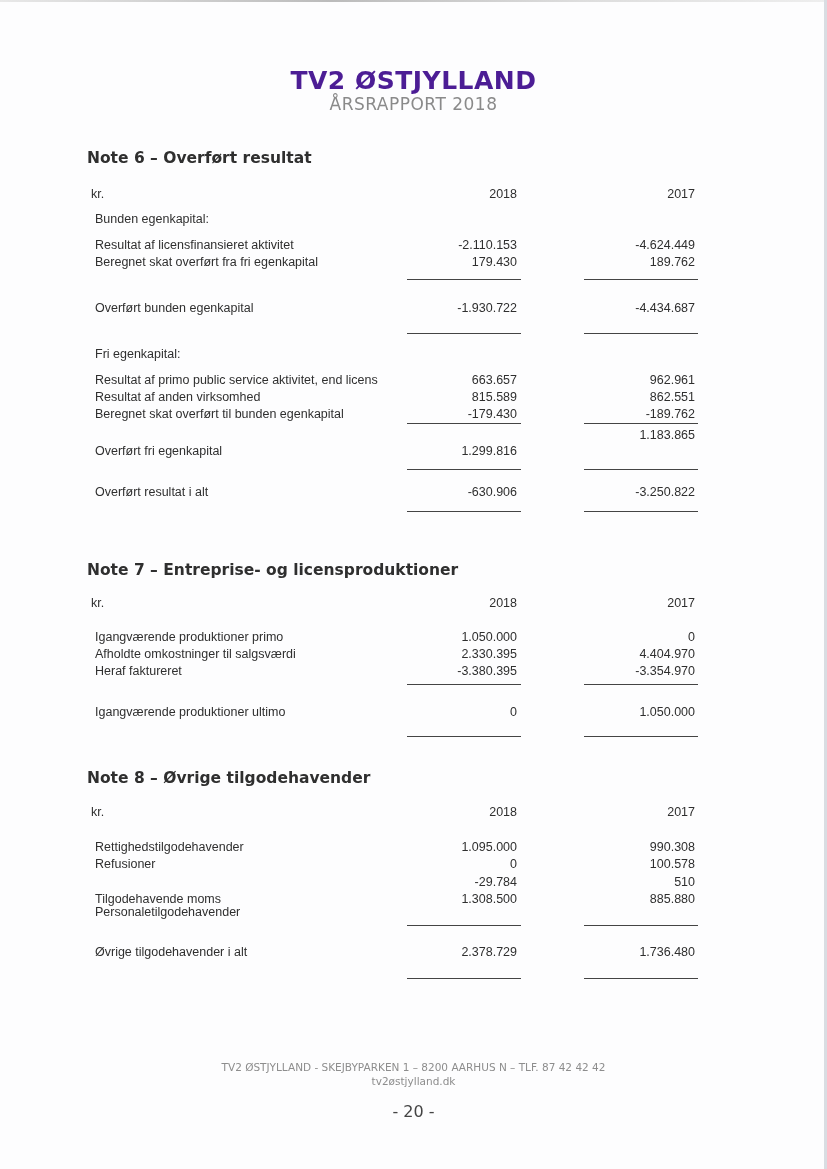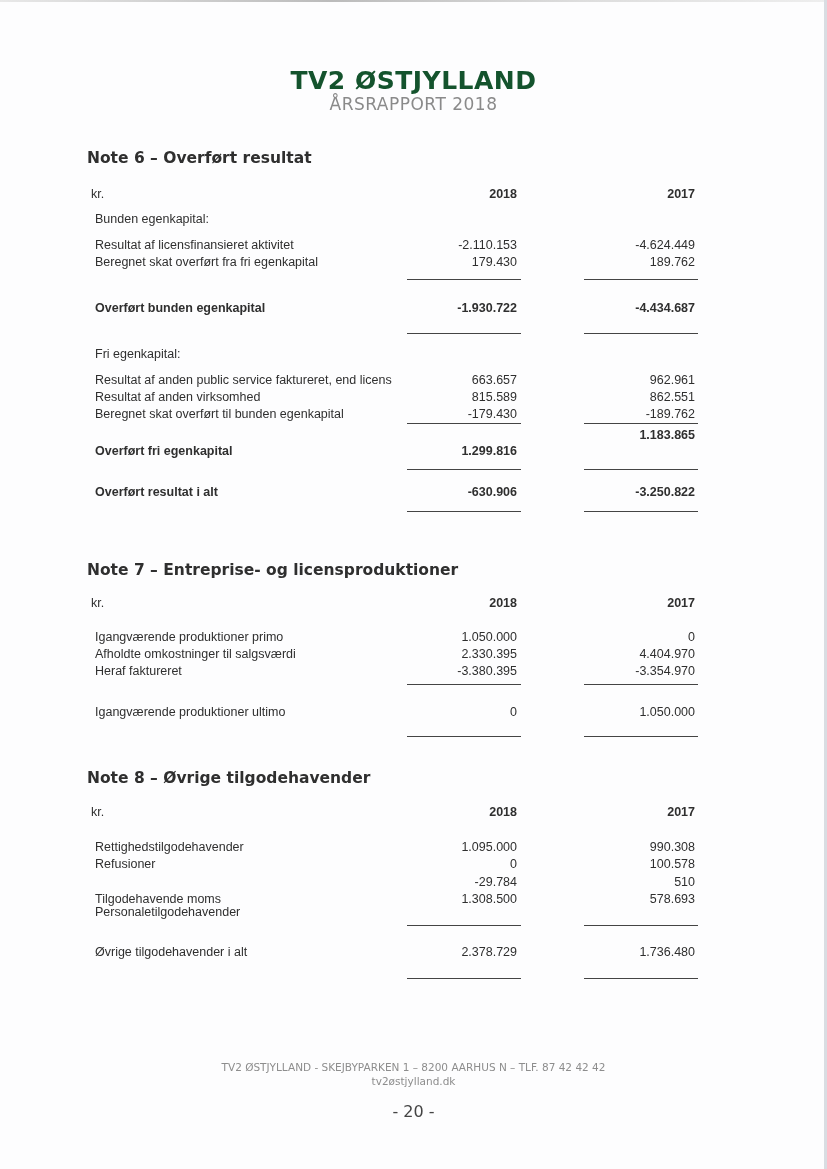--- a/index.html
+++ b/index.html
@@ -4,30 +4,30 @@
   <style>
     html, body { margin: 0; padding: 0; }
     body {
       width: 827px; height: 1169px; background: #fdfdfe; position: relative; overflow: hidden;
       font-family: "Liberation Sans", sans-serif; color: #333;
     }
     .topline { position: absolute; left: 0; top: 0; width: 827px; height: 2px; background: linear-gradient(to right, #e8e8e8, #bbb 40%, #ddd 70%, #eee); }
     .rightedge { position: absolute; right: 0; top: 0; width: 3px; height: 1169px; background: #d9dde2; }
 
     .hdr-title { position: absolute; left: 0; width: 827px; top: 66px; text-align: center;
-      font-family: "DejaVu Sans", sans-serif; font-weight: bold; font-size: 25px; color: #14532d; letter-spacing: 0.5px; }
+      font-family: "DejaVu Sans", sans-serif; font-weight: bold; font-size: 25px; color: #4c1d95; letter-spacing: 0.5px; }
     .hdr-sub { position: absolute; left: 0; width: 827px; top: 94px; text-align: center;
       font-family: "DejaVu Sans", sans-serif; font-size: 17px; color: #8a8a8a; letter-spacing: 0.5px; }
 
     .note-title { position: absolute; left: 87px; font-family: "DejaVu Sans", sans-serif; font-weight: bold; font-size: 15.5px; color: #2f2f2f; }
 
     .t { position: absolute; font-size: 12.5px; color: #2f2f2f; white-space: nowrap; }
     .lbl { left: 95px; }
     .kr { left: 91px; }
-    .b { font-weight: bold; }
+    .b { font-weight: normal; }
     .num { text-align: right; width: 150px; }
     .c1 { left: 367px; }   
     .c2 { left: 545px; }   
 
     .rule { position: absolute; height: 1px; background: #444; }
     .r1 { left: 407px; width: 114px; }
     .r2 { left: 584px; width: 114px; }
 
     .footer { position: absolute; left: 0; width: 827px; text-align: center; font-family: "DejaVu Sans", sans-serif; color: #8d8d8d; font-size: 10.5px; }
     .page-num { position: absolute; left: 0; width: 827px; top: 1102px; text-align: center; font-family: "DejaVu Sans", sans-serif; font-size: 16px; color: #444; }
@@ -66,21 +66,21 @@
     <div class="t lbl b" style="top:301px">Overført bunden egenkapital</div>
     <div class="t num c1 b" style="top:301px">-1.930.722</div>
     <div class="t num c2 b" style="top:301px">-4.434.687</div>
   </div>
   <div class="rule r1" style="top:333px"></div>
   <div class="rule r2" style="top:333px"></div>
 
   <div class="t lbl" style="top:347px">Fri egenkapital:</div>
 
   <div>
-    <div class="t lbl" style="top:373px">Resultat af anden public service faktureret, end licens</div>
+    <div class="t lbl" style="top:373px">Resultat af primo public service aktivitet, end licens</div>
     <div class="t num c1" style="top:373px">663.657</div>
     <div class="t num c2" style="top:373px">962.961</div>
   </div>
   <div>
     <div class="t lbl" style="top:390px">Resultat af anden virksomhed</div>
     <div class="t num c1" style="top:390px">815.589</div>
     <div class="t num c2" style="top:390px">862.551</div>
   </div>
   <div>
     <div class="t lbl" style="top:407px">Beregnet skat overført til bunden egenkapital</div>
@@ -157,21 +157,21 @@
     <div class="t num c2" style="top:857px">100.578</div>
   </div>
   <div>
     <div class="t lbl" style="top:905px">Personaletilgodehavender</div>
     <div class="t num c1" style="top:875px">-29.784</div>
     <div class="t num c2" style="top:875px">510</div>
   </div>
   <div>
     <div class="t lbl" style="top:892px">Tilgodehavende moms</div>
     <div class="t num c1" style="top:892px">1.308.500</div>
-    <div class="t num c2" style="top:892px">578.693</div>
+    <div class="t num c2" style="top:892px">885.880</div>
   </div>
   <div class="rule r1" style="top:925px"></div>
   <div class="rule r2" style="top:925px"></div>
 
   <div>
     <div class="t lbl" style="top:945px">Øvrige tilgodehavender i alt</div>
     <div class="t num c1" style="top:945px">2.378.729</div>
     <div class="t num c2" style="top:945px">1.736.480</div>
   </div>
   <div class="rule r1" style="top:978px"></div>

